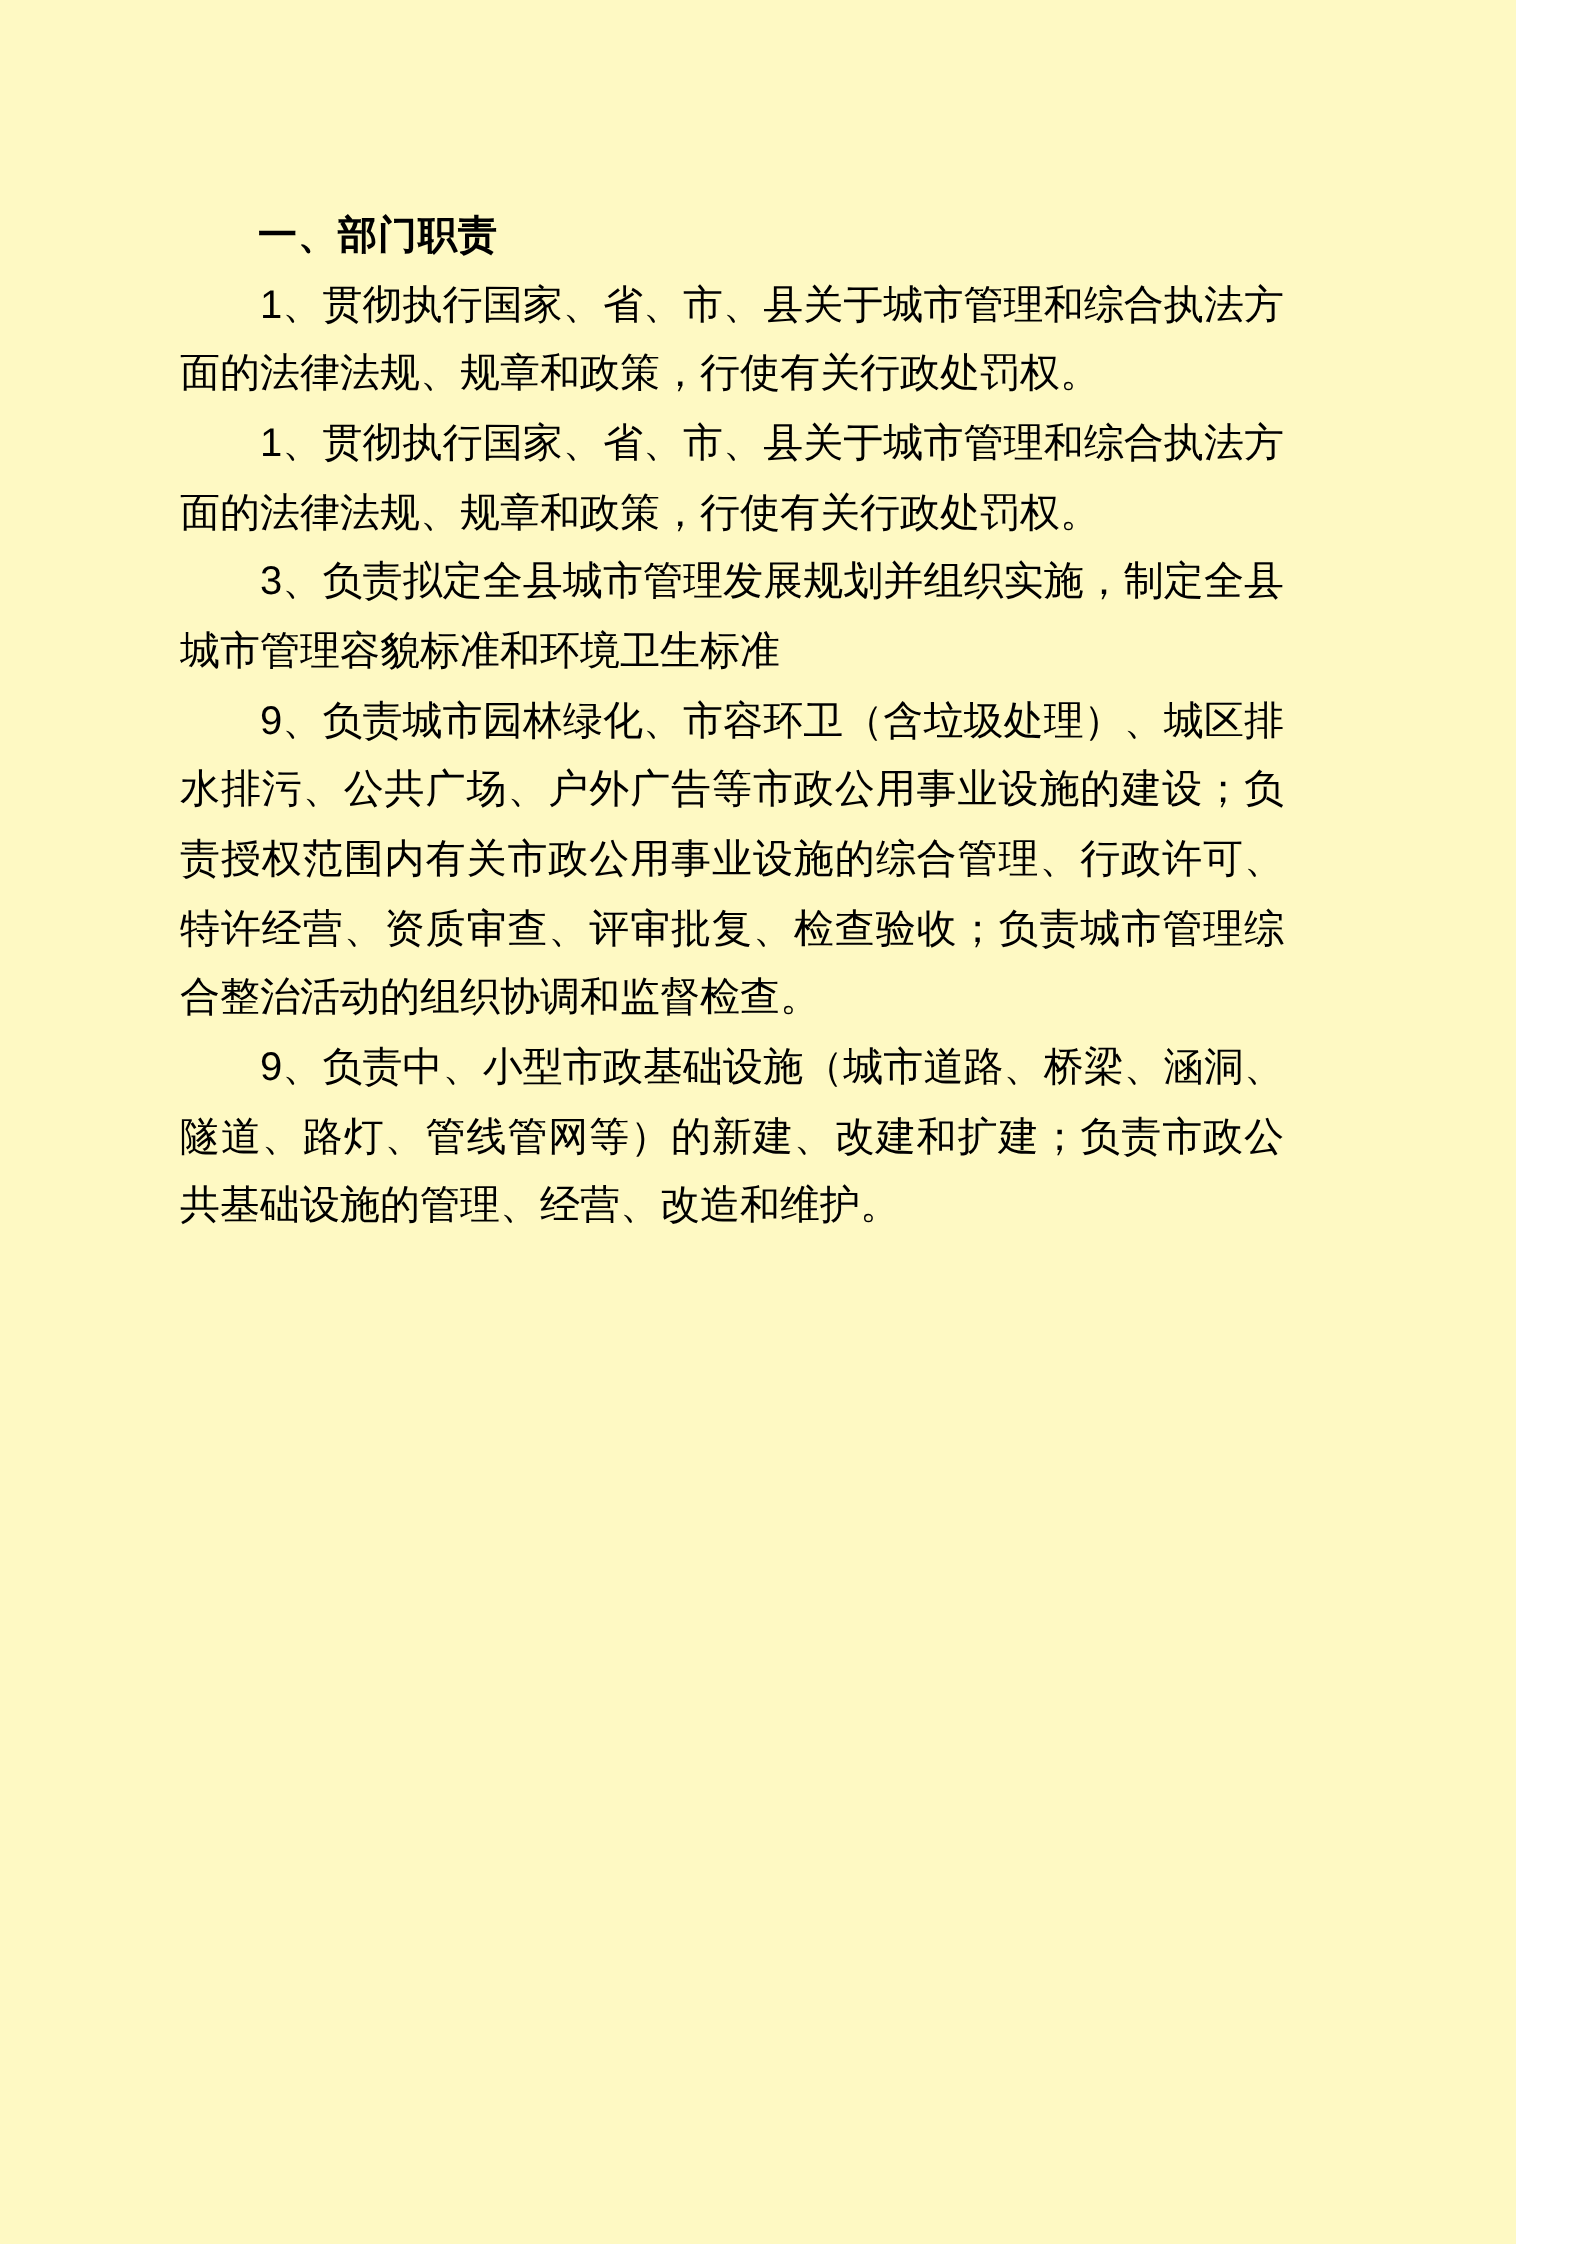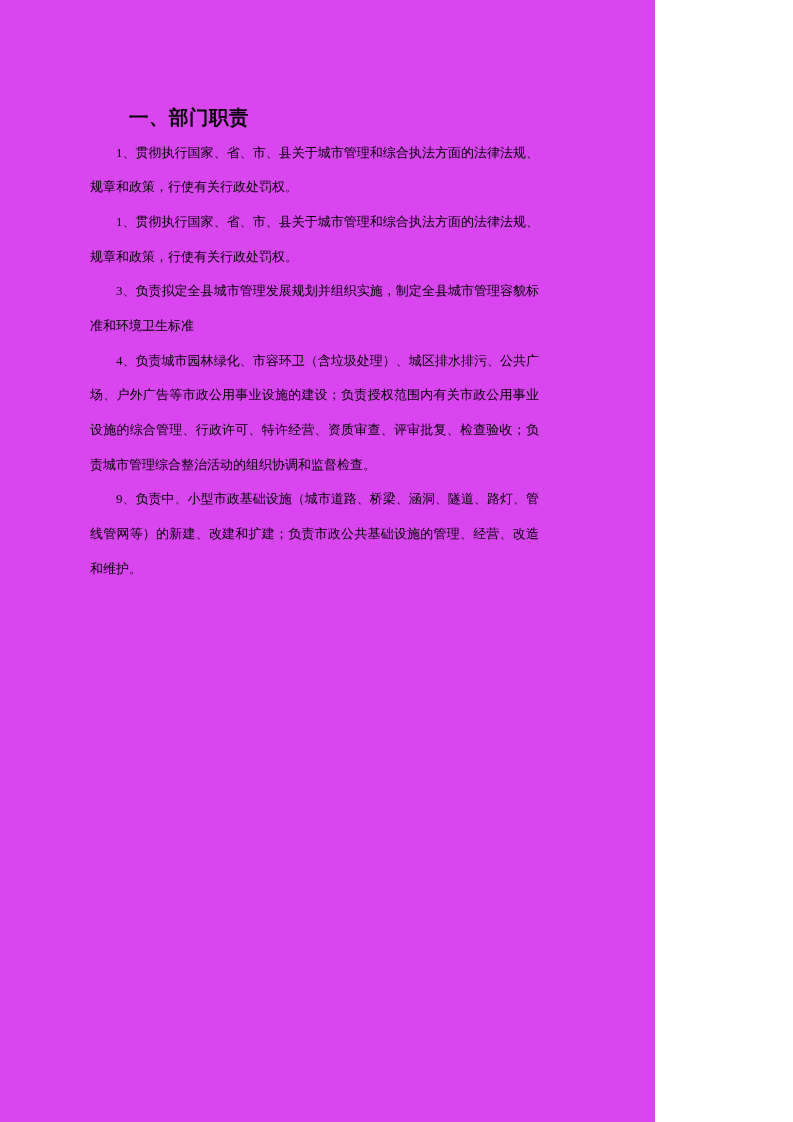--- a/index.html
+++ b/index.html
@@ -3,51 +3,51 @@
 <meta charset="utf-8">
 <style>
   html, body {
     margin: 0;
     padding: 0;
     background: #ffffff;
   }
   .page {
     position: relative;
     box-sizing: border-box;
-    width: 655px;
+    width: 758px;
     height: 1122px;
-    background: #d946ef;
+    background: #fef9c3;
     color: #000000;
     padding: 101px 116px 0 90px;
     overflow: hidden;
   }
   .heading {
     margin: 0;
     font-family: "DejaVu Sans", "Liberation Sans", sans-serif;
     font-weight: bold;
     font-size: 19.5px;
     line-height: 34.66px;
     text-indent: 2em;
     letter-spacing: 0.5px;
     color: #000000;
   }
   .para {
     margin: 0;
-    font-family: Liberation Serif, serif;
-    font-size: 13px;
+    font-family: Liberation Sans, sans-serif;
+    font-size: 20px;
     line-height: 34.66px;
     text-align: justify;
     text-justify: inter-ideograph;
     text-indent: 2em;
     color: #000000;
   }
 </style>
 </head>
 <body>
 
 <div class="page">
   <h1 class="heading">一、部门职责</h1>
   <p class="para">1、贯彻执行国家、省、市、县关于城市管理和综合执法方面的法律法规、规章和政策，行使有关行政处罚权。</p>
   <p class="para">1、贯彻执行国家、省、市、县关于城市管理和综合执法方面的法律法规、规章和政策，行使有关行政处罚权。</p>
   <p class="para">3、负责拟定全县城市管理发展规划并组织实施，制定全县城市管理容貌标准和环境卫生标准</p>
-  <p class="para">4、负责城市园林绿化、市容环卫（含垃圾处理）、城区排水排污、公共广场、户外广告等市政公用事业设施的建设；负责授权范围内有关市政公用事业设施的综合管理、行政许可、特许经营、资质审查、评审批复、检查验收；负责城市管理综合整治活动的组织协调和监督检查。</p>
+  <p class="para">9、负责城市园林绿化、市容环卫（含垃圾处理）、城区排水排污、公共广场、户外广告等市政公用事业设施的建设；负责授权范围内有关市政公用事业设施的综合管理、行政许可、特许经营、资质审查、评审批复、检查验收；负责城市管理综合整治活动的组织协调和监督检查。</p>
   <p class="para">9、负责中、小型市政基础设施（城市道路、桥梁、涵洞、隧道、路灯、管线管网等）的新建、改建和扩建；负责市政公共基础设施的管理、经营、改造和维护。</p>
 </div>
 
 </body></html>

